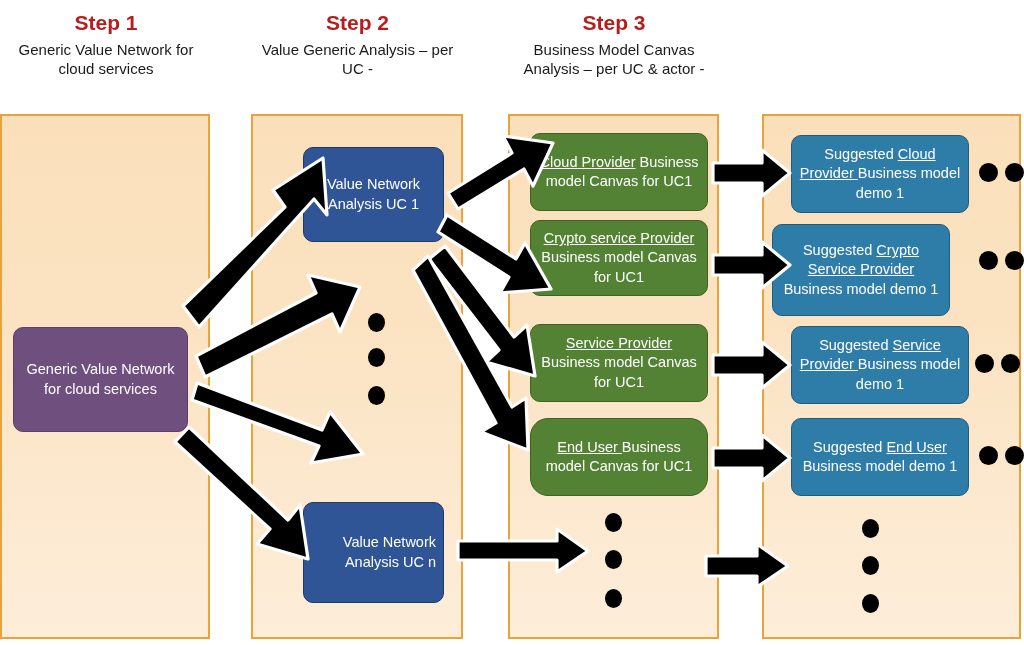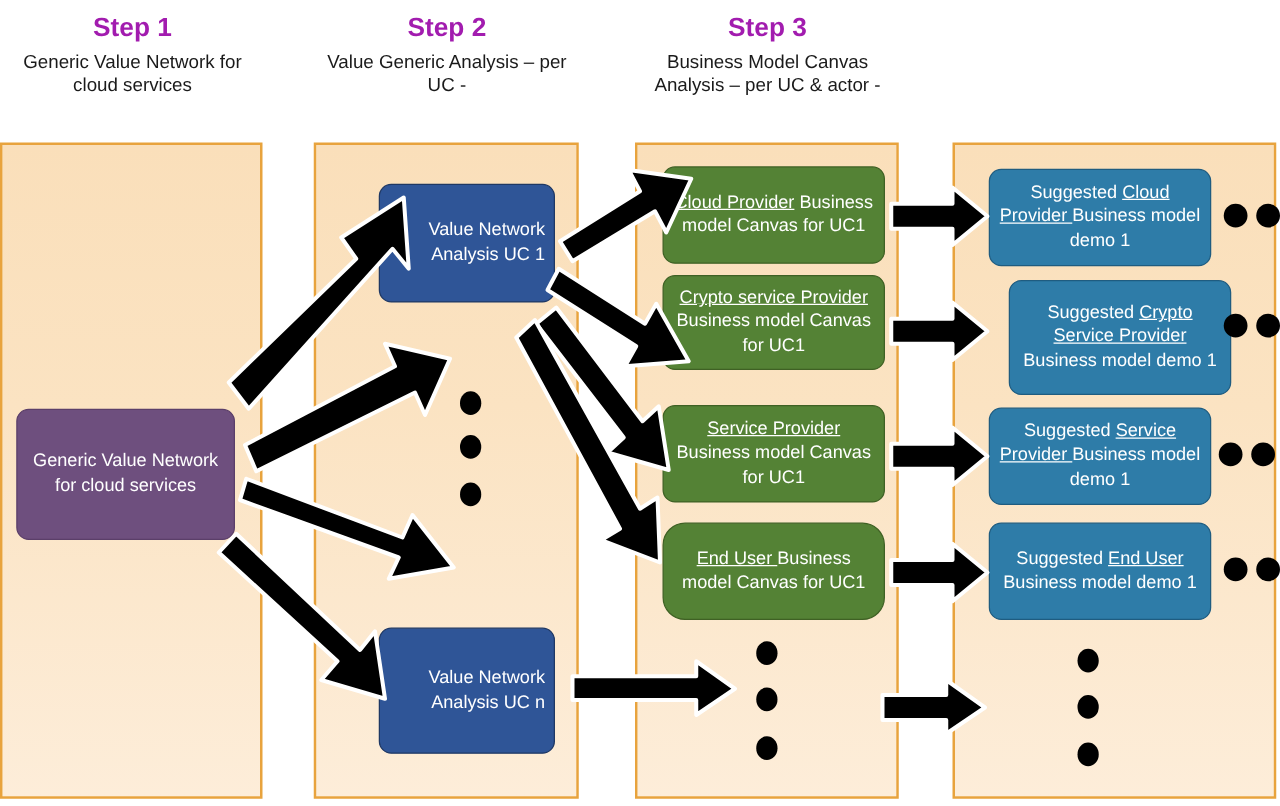--- a/index.html
+++ b/index.html
@@ -20,21 +20,21 @@
 
   
   .col-header {
     position: absolute;
     text-align: center;
     line-height: 1.28;
   }
   .col-header .step-title {
     font-size: 21px;
     font-weight: bold;
-    color: #a21caf;
+    color: #b91c1c;
     display: block;
     margin-bottom: 3px;
   }
   .col-header .step-sub {
     font-size: 15px;
     color: #1a1a1a;
     display: block;
   }
 
   
@@ -123,21 +123,21 @@
 
   <div class="panel" style="left:0px; top:114px; width:210px; height:525px;"></div>
   <div class="panel" style="left:251px; top:114px; width:212px; height:525px;"></div>
   <div class="panel" style="left:508px; top:114px; width:211px; height:525px;"></div>
   <div class="panel" style="left:762px; top:114px; width:259px; height:525px;"></div>
 
   <div class="node node-purple" style="left:13px; top:327px; width:175px; height:105px;">
     <span class="txt">Generic Value Network for cloud services</span>
   </div>
 
-  <div class="node node-blue" style="left:303px; top:147px; width:141px; height:95px;text-align:right;">
+  <div class="node node-blue" style="left:303px; top:147px; width:141px; height:95px;">
     <span class="txt">Value Network Analysis UC 1</span>
   </div>
 
   <div class="node node-blue" style="left:303px; top:502px; width:141px; height:101px;text-align:right;">
     <span class="txt">Value Network Analysis UC n</span>
   </div>
 
   <div class="dot dot-v" style="left:368px; top:313px;"></div>
   <div class="dot dot-v" style="left:368px; top:348px;"></div>
   <div class="dot dot-v" style="left:368px; top:386px;"></div>
@@ -169,21 +169,21 @@
   <div class="dot dot-v" style="left:605px; top:513px;"></div>
   <div class="dot dot-v" style="left:605px; top:550px;"></div>
   <div class="dot dot-v" style="left:605px; top:589px;"></div>
 
   <div class="node node-teal" style="left:791px; top:135px; width:178px; height:78px;">
     <span class="txt">
       <span>Suggested </span><u>Cloud Provider </u><span>Business model demo 1</span>
     </span>
   </div>
 
-  <div class="node node-teal" style="left:807px; top:224px; width:178px; height:92px;">
+  <div class="node node-teal" style="left:772px; top:224px; width:178px; height:92px;">
     <span class="txt">
       <span>Suggested </span><u>Crypto Service Provider</u><span> Business model demo 1</span>
     </span>
   </div>
 
   <div class="node node-teal" style="left:791px; top:326px; width:178px; height:78px;align-items:center;">
     <span class="txt">
       <span>Suggested </span><u>Service Provider </u><span>Business model demo 1</span>
     </span>
   </div>

